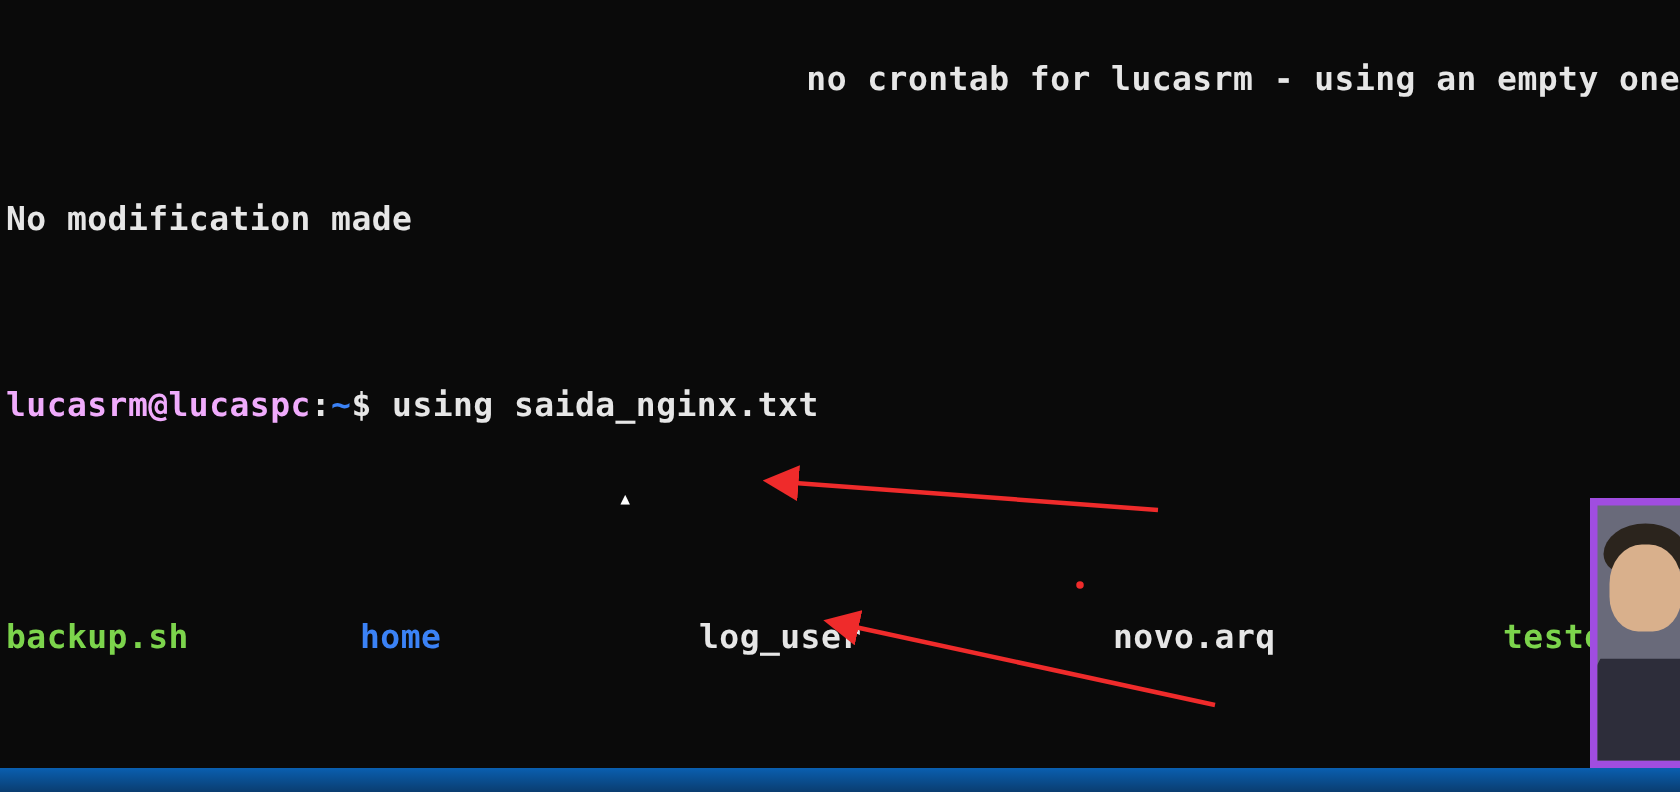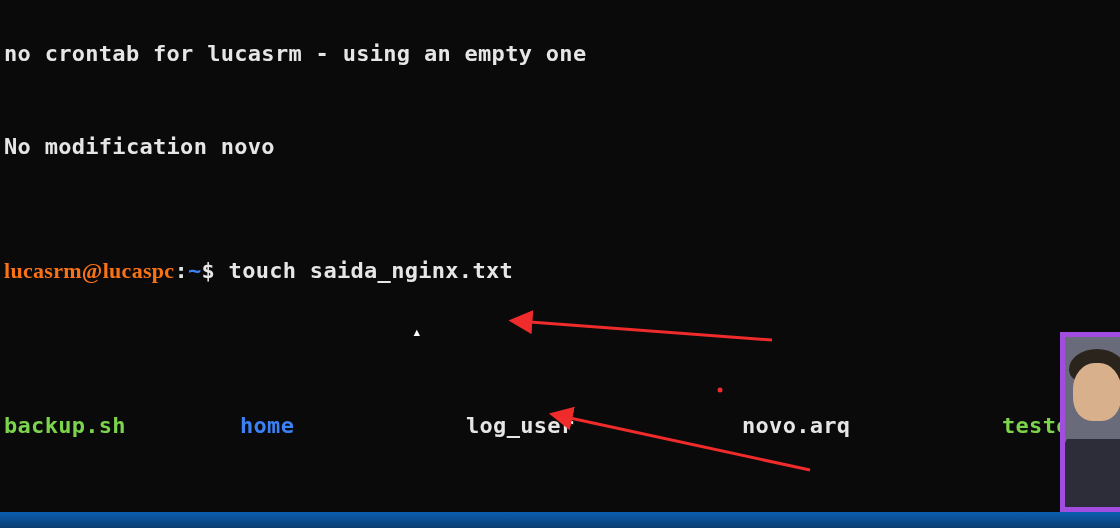--- a/index.html
+++ b/index.html
@@ -7,21 +7,21 @@
       width:1120px; height:528px;
       background:#0a0a0a;
       font-family:'DejaVu Sans Mono','Consolas',monospace;
       font-size:22px; font-weight:600; line-height:31px;
       color:#e6e6e6;
       overflow:hidden; position:relative;
       letter-spacing:0.3px;
     }
     .term { position:absolute; top:0; left:4px; right:0; white-space:pre; }
     .line { display:block; }
-    .prompt-user { color:#f97316; font-weight:700;font-family:Liberation Serif, serif; }
+    .prompt-user { color:#f0abfc; font-weight:700; }
     .prompt-tilde { color:#3b82f6; font-weight:700; }
     .prompt-d { color:#e6e6e6; }
     .exe { color:#7cd44c; font-weight:700; }
     .dir { color:#3b82f6; font-weight:700; }
     .mouse { position:absolute; left:412px; top:316px; font-size:16px; color:#fff; }
     .taskbar {
       position:absolute; bottom:0; left:0; right:0; height:16px;
       background:linear-gradient(to bottom,#0a5fb0,#0a3d70);
     }
     .pip {
@@ -48,24 +48,24 @@
     .col1 { display:inline-block; width:236px; }
     .col2 { display:inline-block; width:226px; }
     .col3 { display:inline-block; width:276px; }
     .col4 { display:inline-block; width:260px; }
     .col5 { display:inline-block; }
   </style>
 </head>
 <body>
 
 <div class="term">
-  <span class="line" style="margin-top:-24px;">no crontab for lucasrm - using an empty one</span>
-  <span class="line">No modification novo</span>
+  <span class="line" style="margin-top:-24px;text-align:right;">no crontab for lucasrm - using an empty one</span>
+  <span class="line">No modification made</span>
 
-  <span class="line"><span class="prompt-user">lucasrm@lucaspc</span><span class="prompt-d">:</span><span class="prompt-tilde">~</span><span class="prompt-d">$</span><span> touch saida_nginx.txt</span></span>
+  <span class="line"><span class="prompt-user">lucasrm@lucaspc</span><span class="prompt-d">:</span><span class="prompt-tilde">~</span><span class="prompt-d">$</span><span> using saida_nginx.txt</span></span>
 
 
   <span class="line"><span class="col1"><span class="exe">backup.sh</span></span><span class="col2"><span class="dir">home</span></span><span class="col3"><span class="">log_user</span></span><span class="col4"><span class="">novo.arq</span></span><span class="col5"><span class="exe">teste.sh</span></span></span>
   
   
   
 
   
 
   

